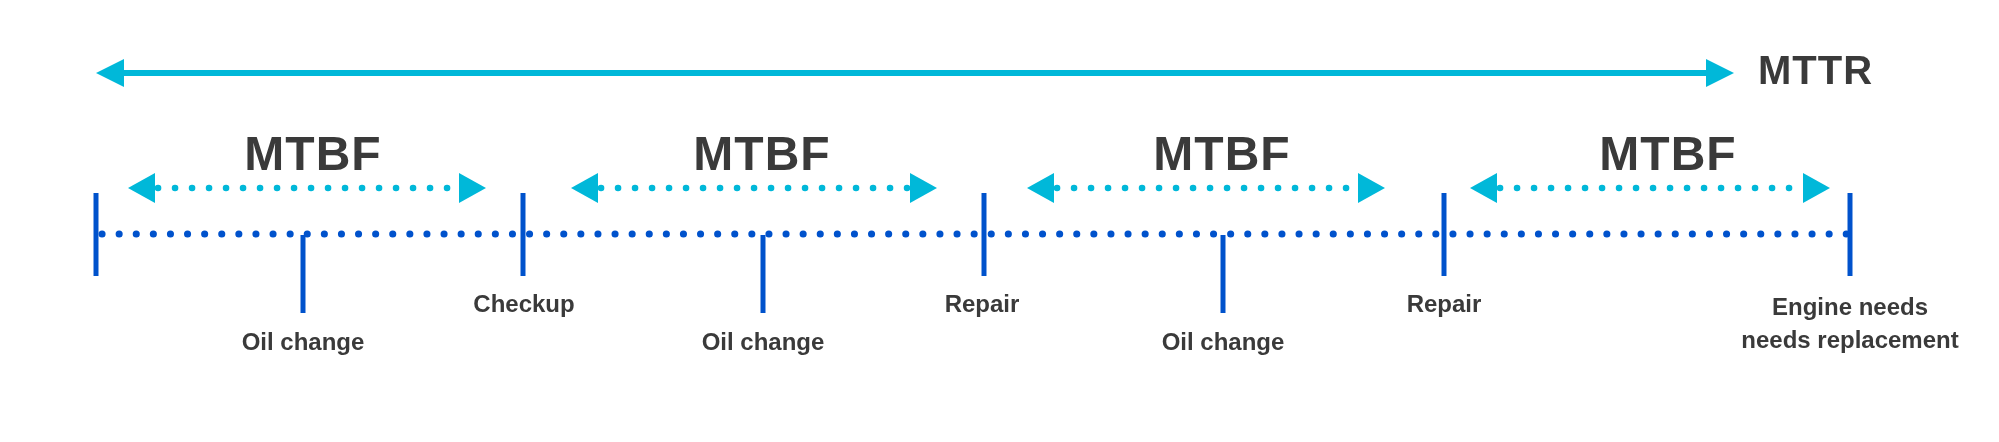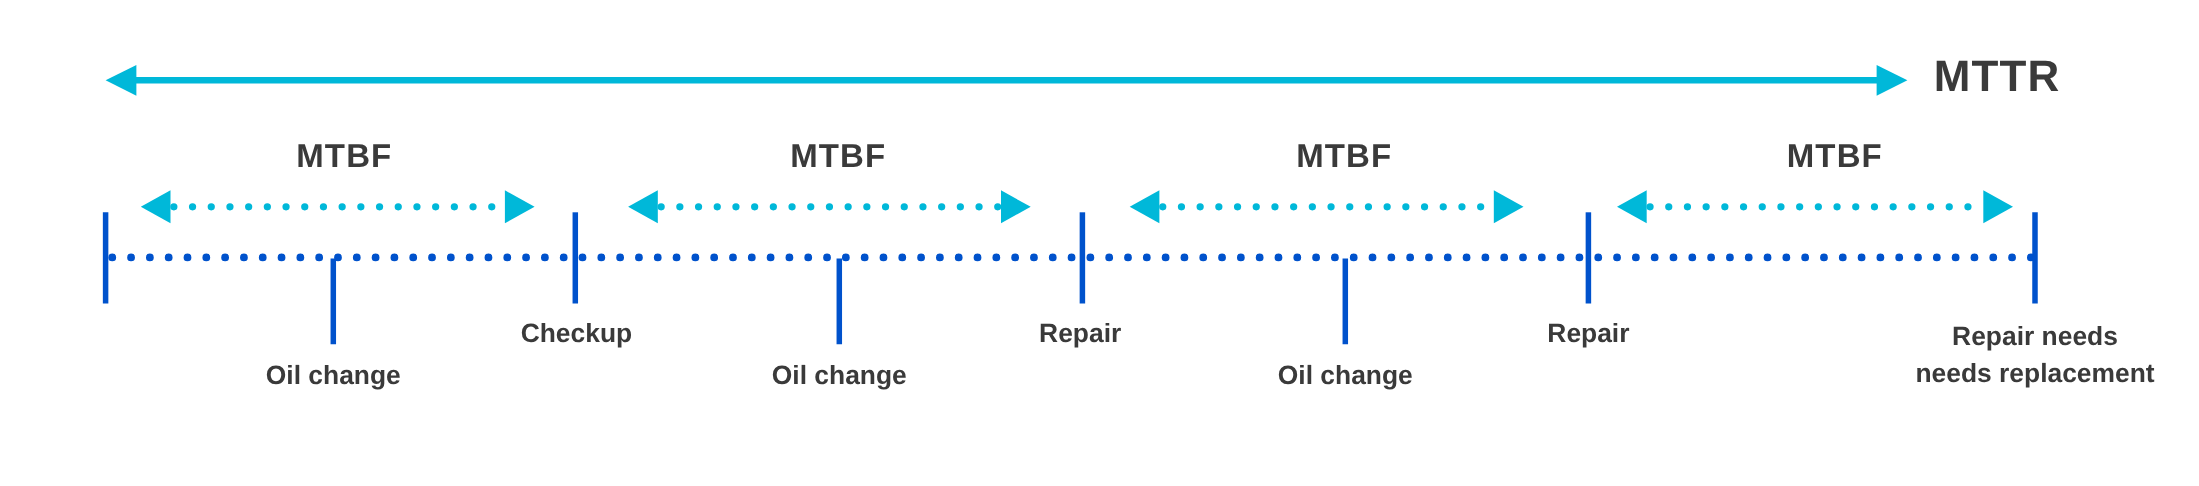--- a/index.html
+++ b/index.html
@@ -40,21 +40,21 @@
     text-align: center;
   }
   .centered { transform: translateX(-50%); }
   .mttr-label {
     left: 1742px; top: 48px;
     font-size: 40px;
     letter-spacing: 1px;
   }
   .mtbf-label {
     top: 126px;
-    font-size: 30px;
+    font-size: 48px;
     letter-spacing: 1px;
   }
   .event-label { font-size: 24px; }
   .row-upper { top: 290px; }
   .row-lower { top: 328px; }
   .two-line { line-height: 33px; }
 </style>
 </head>
 <body>
 
@@ -100,21 +100,21 @@
   <div class="label mtbf-label centered" style="left:297px">MTBF</div>
   <div class="label mtbf-label centered" style="left:746px">MTBF</div>
   <div class="label mtbf-label centered" style="left:1206px">MTBF</div>
   <div class="label mtbf-label centered" style="left:1652px">MTBF</div>
 
   <div class="label event-label row-upper centered" style="left:508px">Checkup</div>
   <div class="label event-label row-upper centered" style="left:966px">Repair</div>
   <div class="label event-label row-upper centered" style="left:1428px">Repair</div>
 
   <div class="label event-label row-upper centered two-line" style="left:1834px">
-    <div>Repair needs</div>
+    <div>Engine needs</div>
     <div>needs replacement</div>
   </div>
 
   <div class="label event-label row-lower centered" style="left:287px">Oil change</div>
   <div class="label event-label row-lower centered" style="left:747px">Oil change</div>
   <div class="label event-label row-lower centered" style="left:1207px">Oil change</div>
 
 </div>
 
 </body></html>

